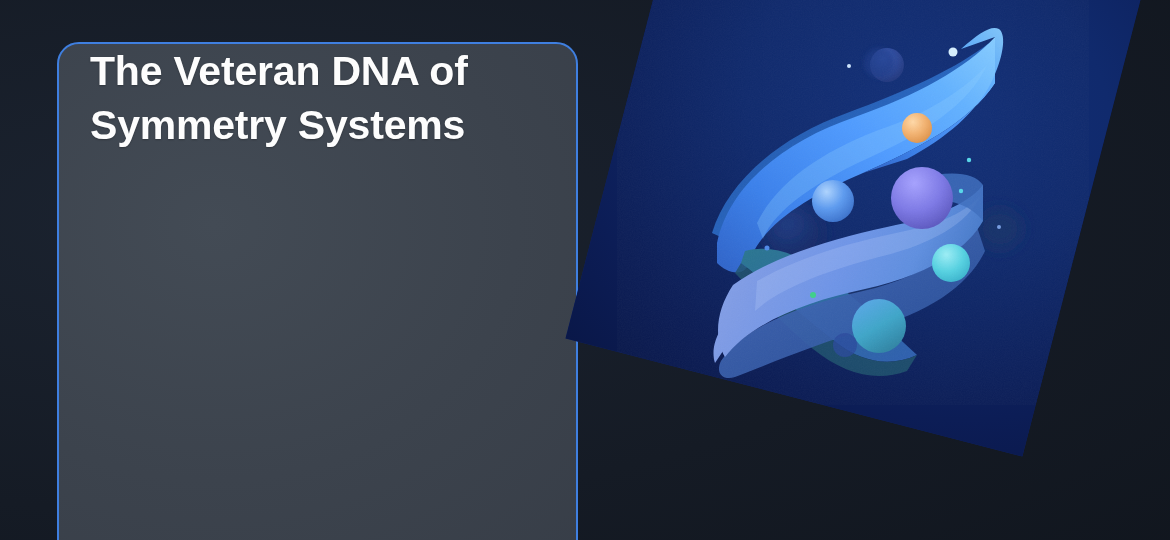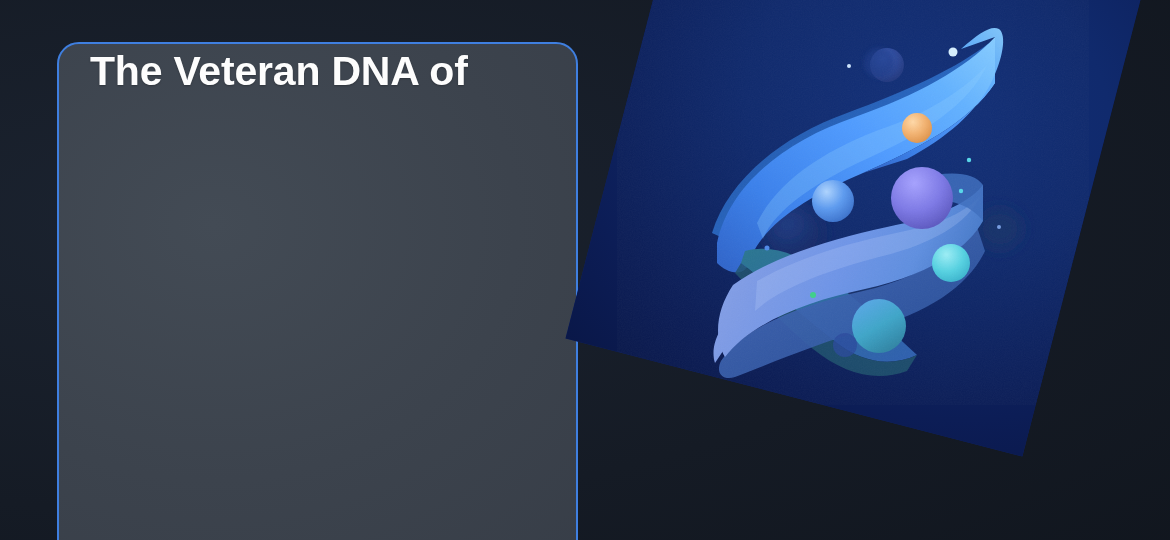--- a/index.html
+++ b/index.html
@@ -88,20 +88,21 @@
 </style>
 </head>
 <body>
 
 <div id="stage">
 
   <div class="title-card">
     <div class="title-inner">
       <h1 class="title-text">
         <span>The Veteran DNA of</span><br>
+        <span>Symmetry Systems</span>
       </h1>
     </div>
   </div>
 
   <div class="art-wrap">
     <div class="art-bg"></div>
 
     <div class="art-content">
       <svg class="art-svg" width="472" height="472" viewBox="0 0 472 472">
         <defs>

